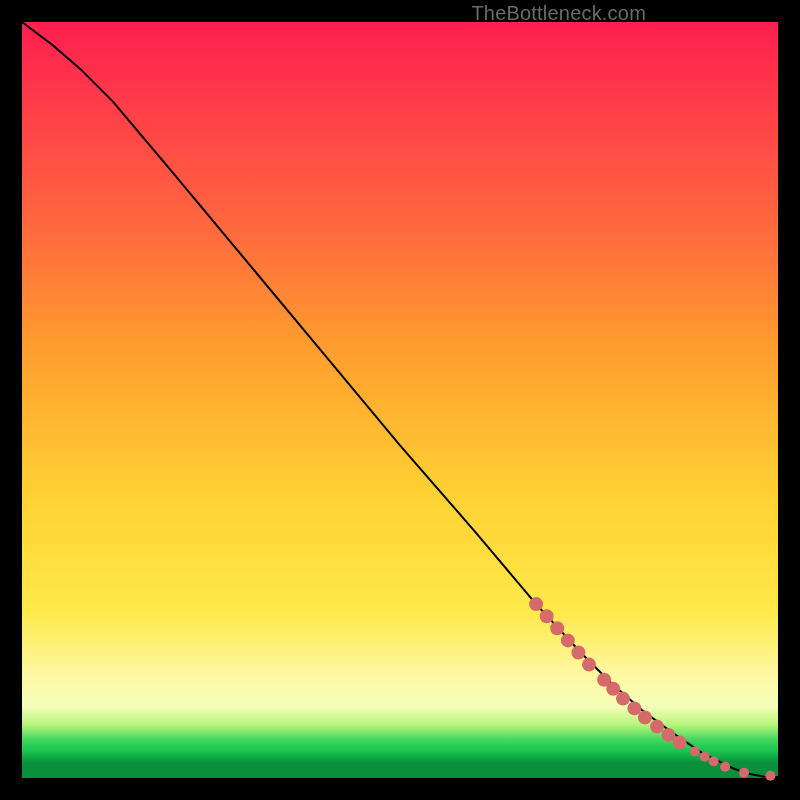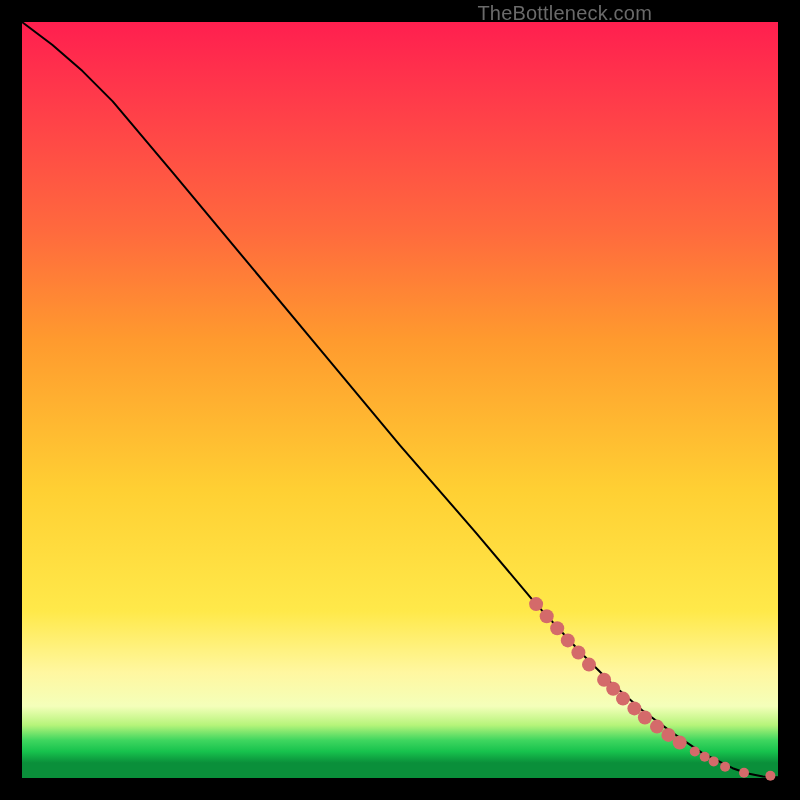--- a/index.html
+++ b/index.html
@@ -8,21 +8,20 @@
     width: 800px;
     height: 800px;
     background: #000;
     font-family: Arial, Helvetica, sans-serif;
     overflow: hidden;
   }
   .stage {
     position: relative;
     width: 652px;
     height: 800px;
-    padding-left: 6px;
   }
   .plot-area {
     position: absolute;
     left: 22px;
     top: 22px;
     width: 756px;
     height: 756px;
     
     background: linear-gradient(
       to bottom,

